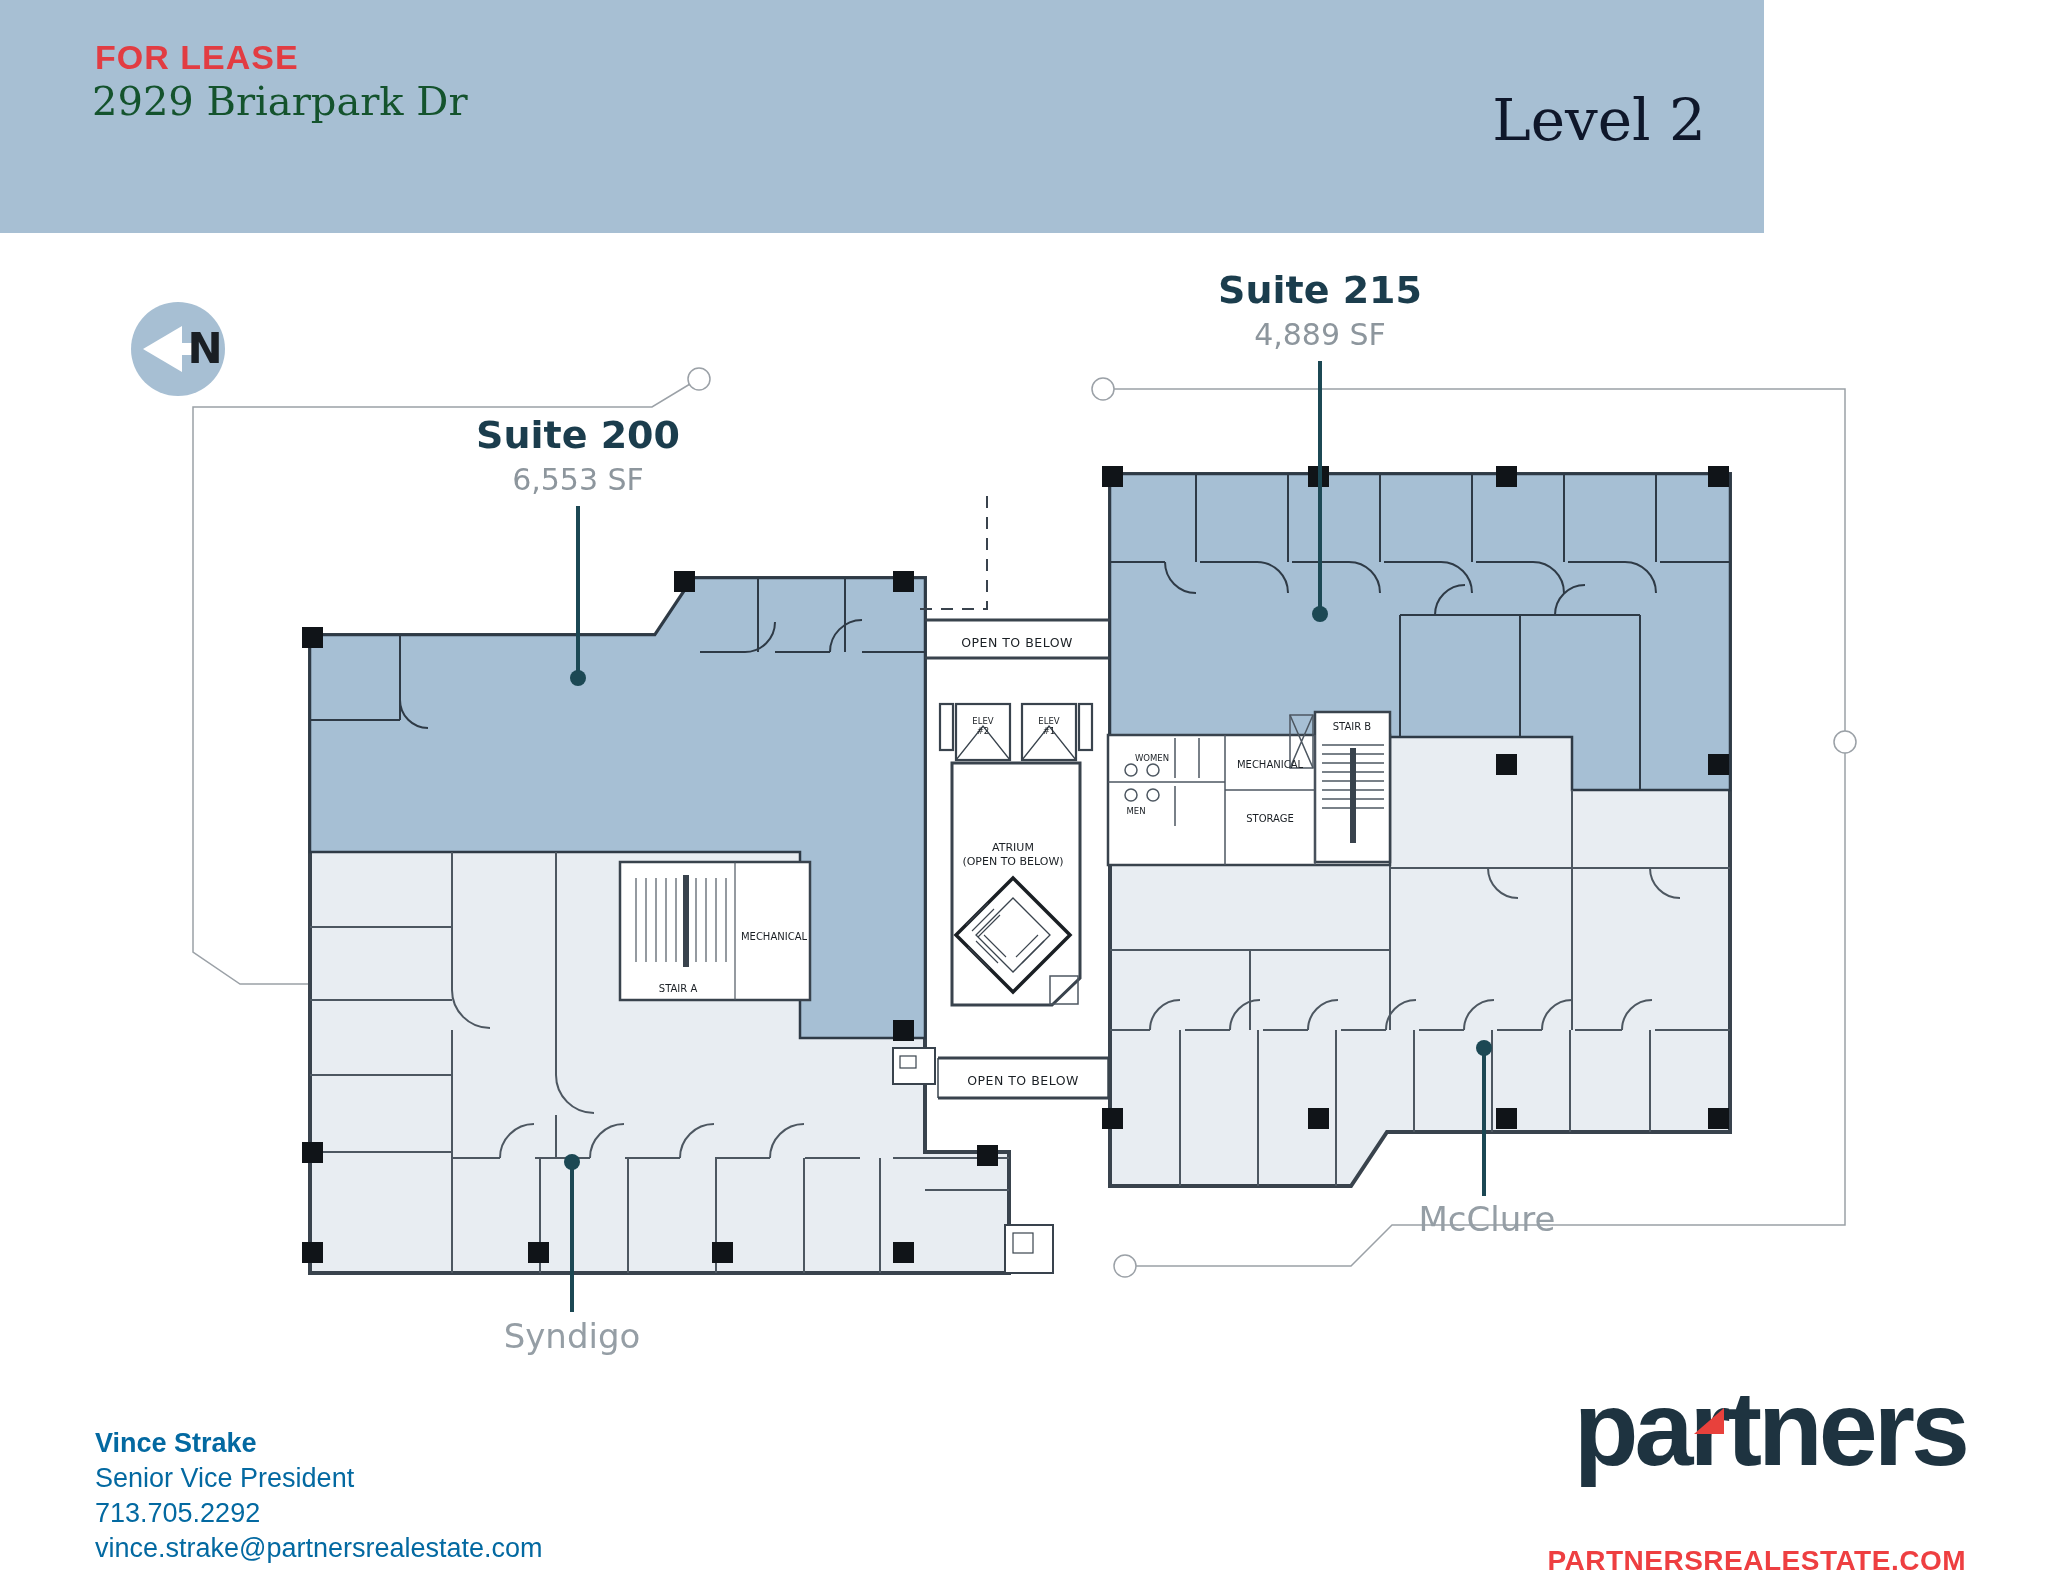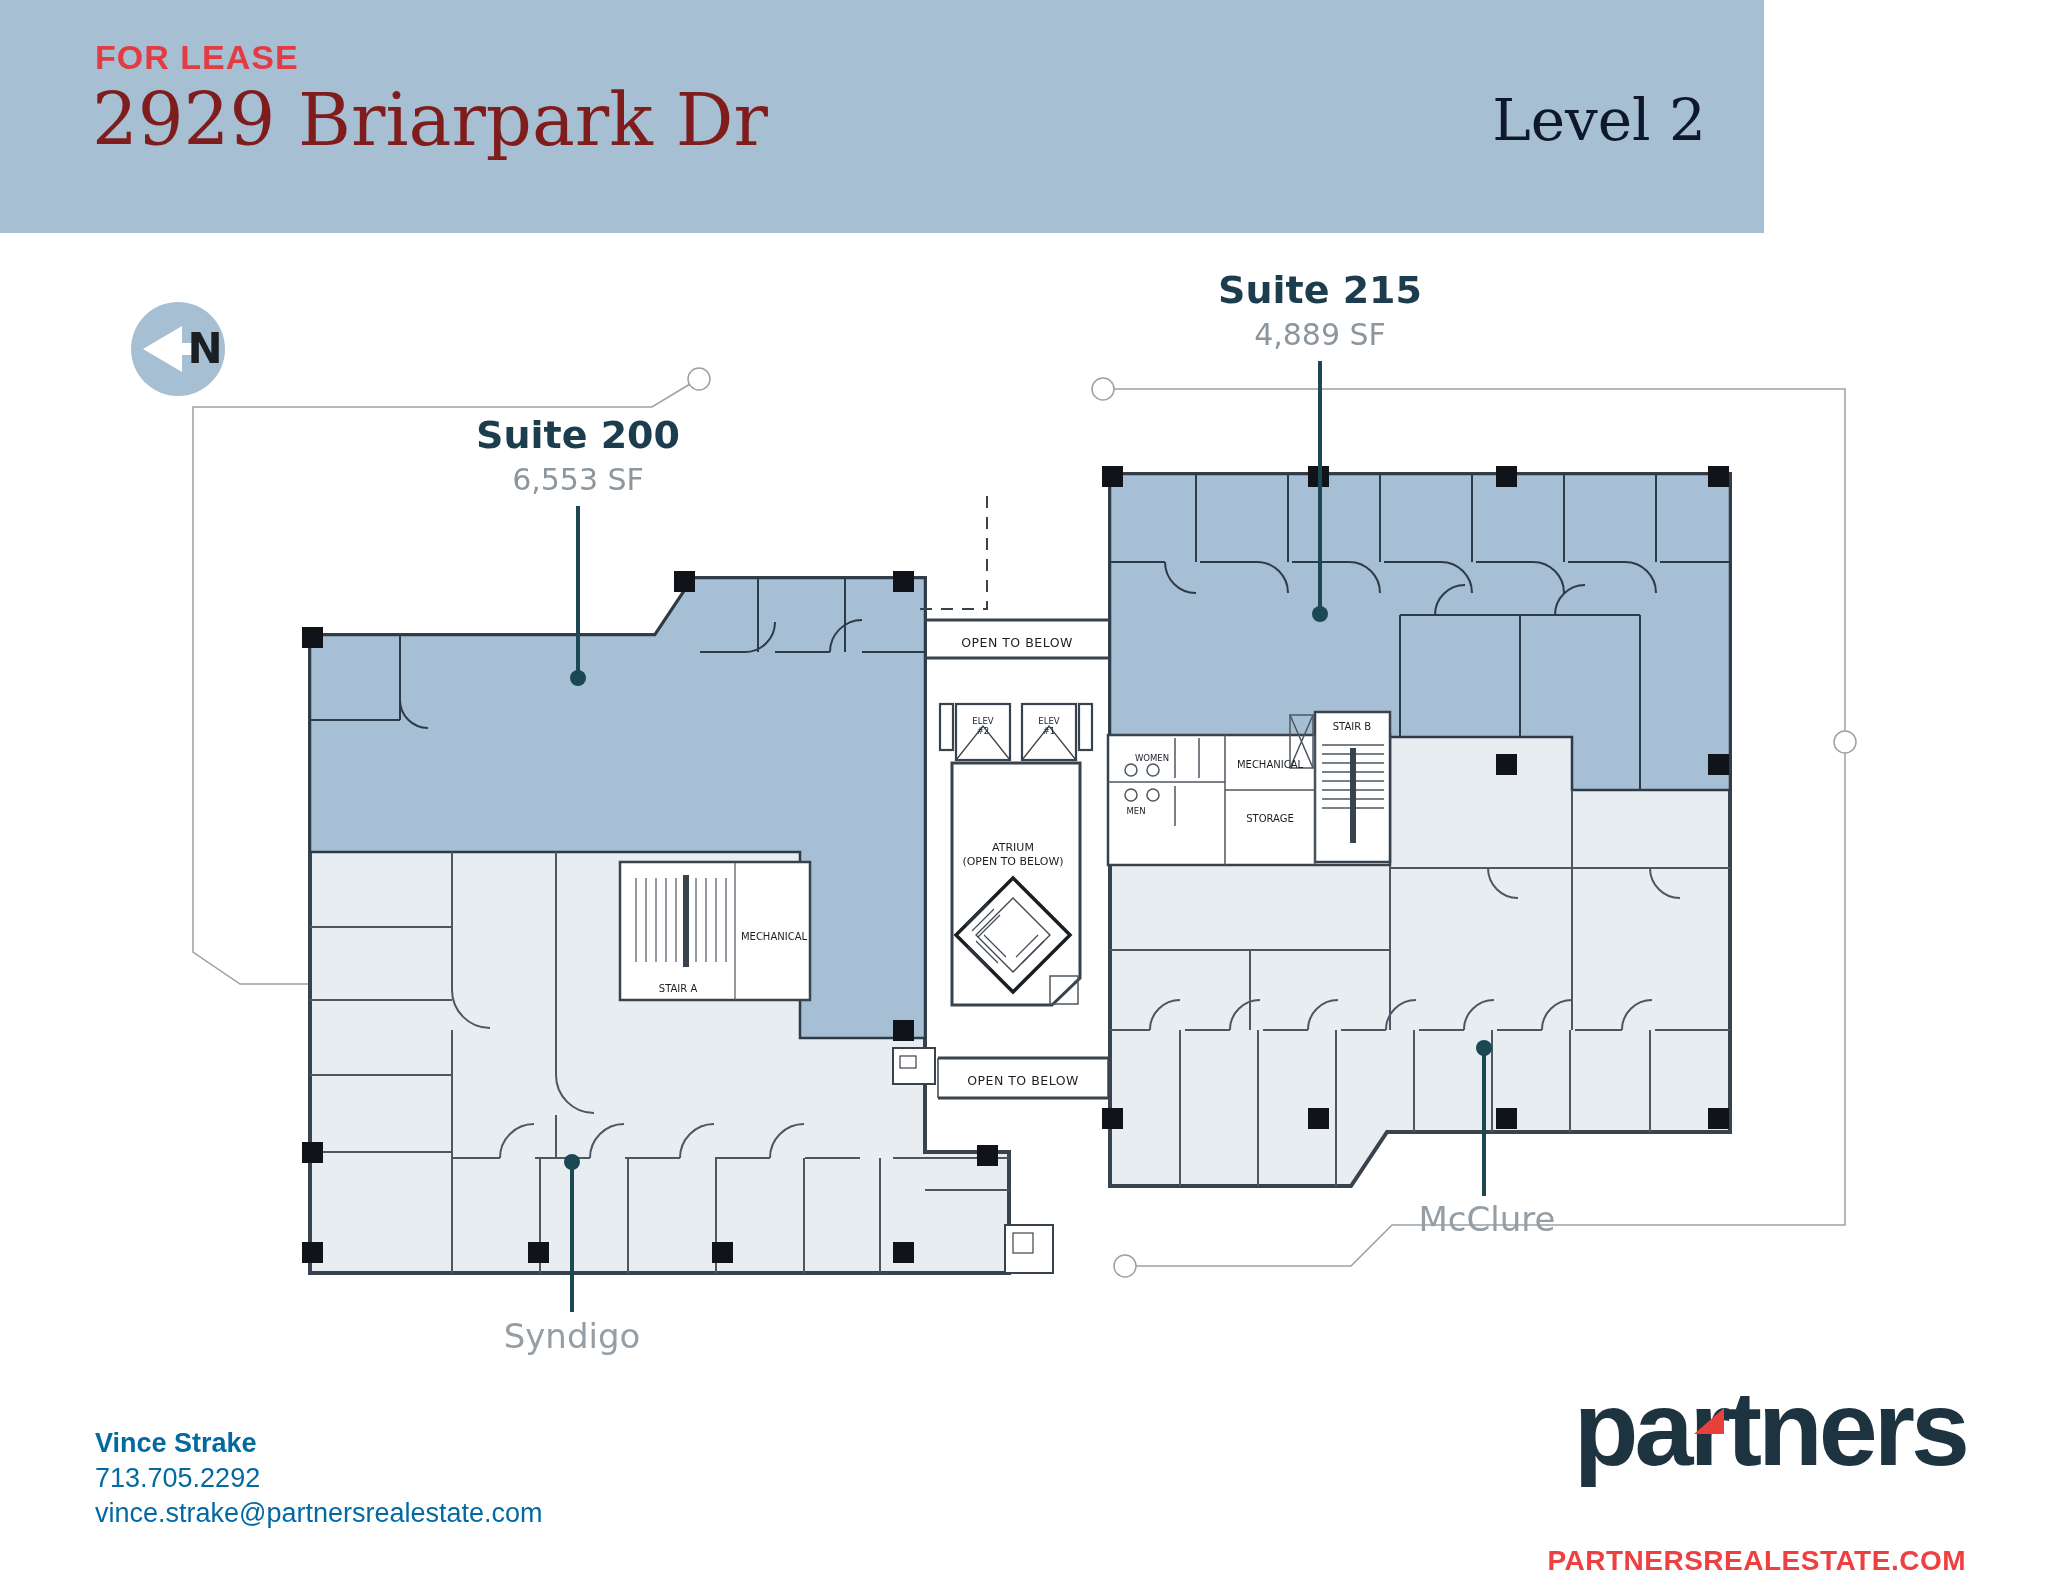--- a/index.html
+++ b/index.html
@@ -5,21 +5,21 @@
   html,body{margin:0;padding:0;}
   body{
     width:2048px;height:1583px;position:relative;background:#ffffff;
     font-family:"Liberation Sans",sans-serif;overflow:hidden;
   }
   
   .header{position:absolute;left:0;top:0;width:1764px;height:233px;background:#a7bfd3;}
   .for-lease{position:absolute;left:95px;top:38px;font-size:34px;font-weight:bold;
     letter-spacing:1px;color:#e23c42;}
   .address{position:absolute;left:92px;top:78px;font-family:"DejaVu Serif",serif;
-    font-size:72px;color:#7f1d1d;}
+    font-size:40px;color:#14532d;}
   .city{position:absolute;left:95px;top:162px;font-size:36px;color:rgba(255,255,255,0.75);
     letter-spacing:1px;}
   .level{position:absolute;right:58px;top:86px;font-family:"DejaVu Serif",serif;
     font-size:58px;color:#0f172a;}
   
   .north{position:absolute;left:130px;top:301px;width:96px;height:96px;}
   
   .plan{position:absolute;left:0;top:0;width:2048px;height:1583px;}
   svg text{font-family:"DejaVu Sans",sans-serif;fill:#1a1f24;}
   text.suite-name{font-size:38px;font-weight:bold;fill:#1b3d4d;}
@@ -263,19 +263,20 @@
     <text class="tenant" x="572" y="1348" text-anchor="middle">Syndigo</text>
 
     <line x1="1484" y1="1048" x2="1484" y2="1196" stroke="#1c4854" stroke-width="4"></line>
     <circle cx="1484" cy="1048" r="8" fill="#1c4854"></circle>
     <text class="tenant" x="1487" y="1231" text-anchor="middle">McClure</text>
   </g>
 </svg>
 
 <div class="contact">
   <div class="name">Vince Strake</div>
+  <div>Senior Vice President</div>
   <div>713.705.2292</div>
   <div>vince.strake@partnersrealestate.com</div>
 </div>
 
 <div class="logo">partners</div>
 <div class="logo-flag"></div>
 <div class="site-url">PARTNERSREALESTATE.COM</div>
 
 </body></html>

